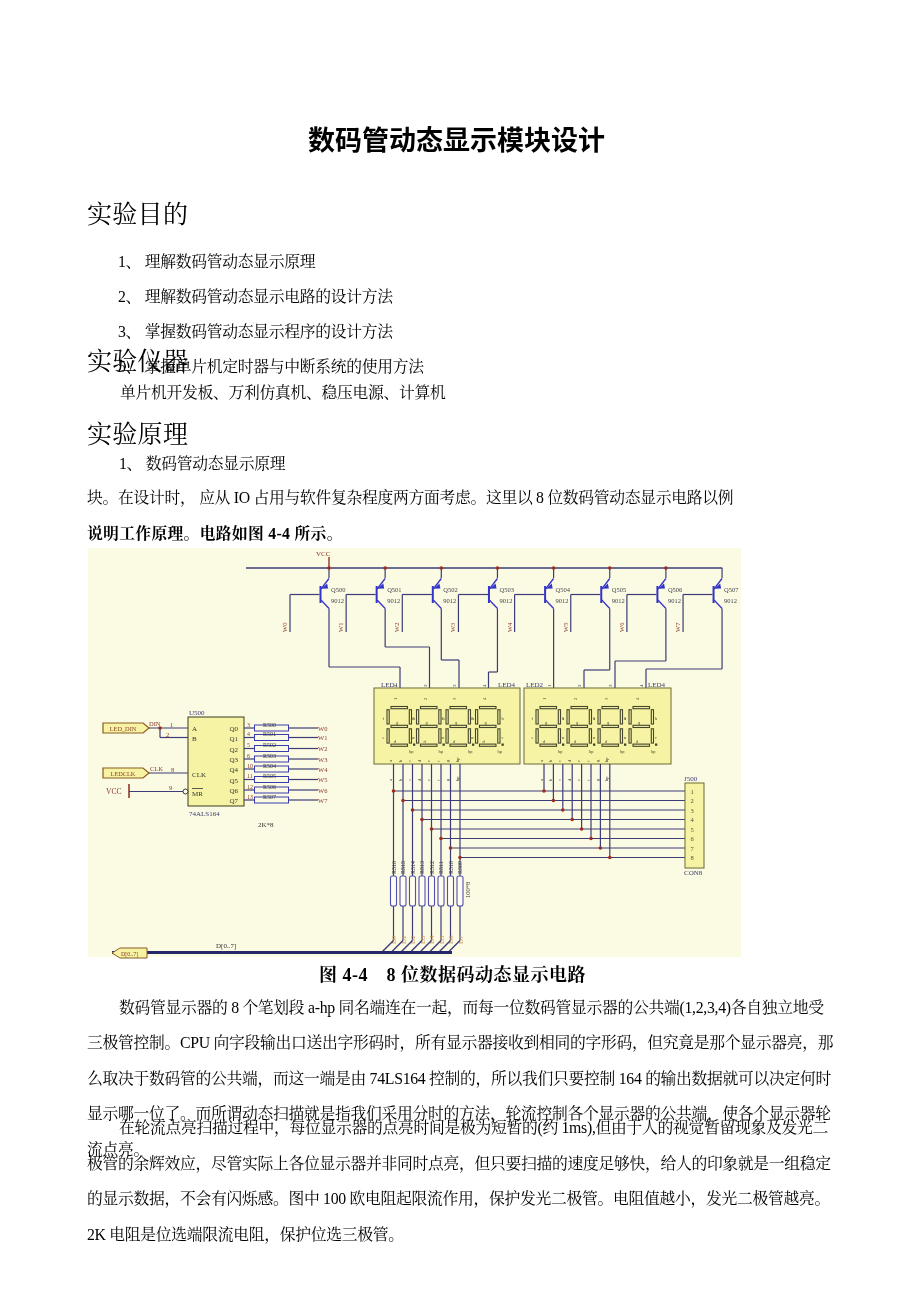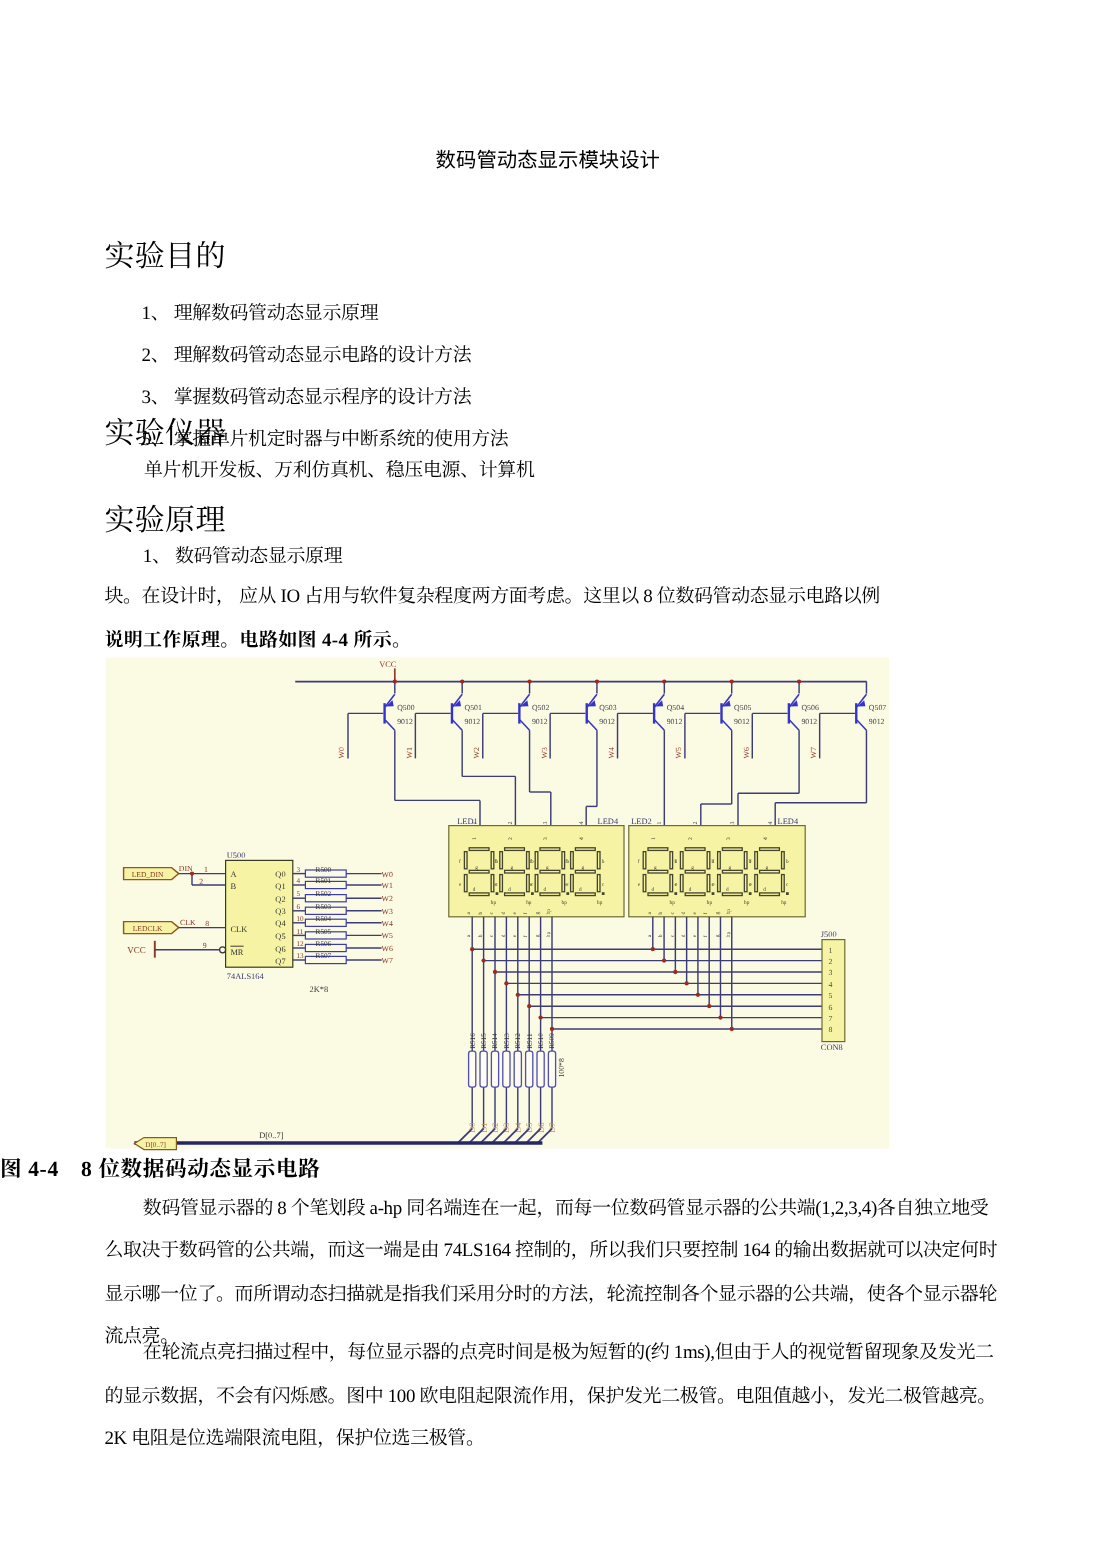--- a/index.html
+++ b/index.html
@@ -1,20 +1,20 @@
 <!DOCTYPE html>
 <html><head><meta charset="utf-8"><style>
 html,body{margin:0;padding:0;background:#fff;width:920px;height:1301px;overflow:hidden;}
 body{font-family:"Liberation Serif","Noto Serif CJK SC",serif;color:#000;}
 .abs{position:absolute;}
 .hd{font-size:25px;letter-spacing:0.3px;}
 .b16{font-size:15.8px;letter-spacing:-0.3px;line-height:23.1px;white-space:nowrap;}
 .b16 div{height:23.1px;margin-top:12px;}
 </style></head><body>
-<div class="abs" style="left:0;top:119px;width:913px;text-align:center;font-family:'Liberation Sans','Noto Sans CJK SC',sans-serif;font-weight:normal;font-size:17px;letter-spacing:0px;">数码管动态显示模块设计</div>
+<div class="abs" style="left:0;top:119px;width:913px;text-align:center;font-family:'Liberation Sans','Noto Sans CJK SC',sans-serif;font-weight:bold;font-size:27px;letter-spacing:0px;">数码管动态显示模块设计</div>
 <div class="abs hd" style="left:87px;top:194px;">实验目的</div>
 <div class="abs b16" style="left:118px;top:237.5px;">
 <div>1、 理解数码管动态显示原理</div>
 <div>2、 理解数码管动态显示电路的设计方法</div>
 <div>3、 掌握数码管动态显示程序的设计方法</div>
 <div>5、 掌握单片机定时器与中断系统的使用方法</div>
 </div>
 <div class="abs hd" style="left:87px;top:341px;">实验仪器</div>
 <div class="abs b16" style="left:120px;top:381px;">单片机开发板、万利仿真机、稳压电源、计算机</div>
 <div class="abs hd" style="left:87px;top:414px;">实验原理</div>
@@ -485,24 +485,26 @@
 <text x="166" y="737" font-size="6.5" fill="#8a3a28">2</text>
 <line x1="149" y1="773" x2="188" y2="773" stroke="#3c3c78" stroke-width="1.2"></line>
 <text x="150" y="771" font-size="6.5" fill="#8a3a28">CLK</text>
 <text x="171" y="772" font-size="6.5" fill="#8a3a28">8</text>
 <text x="106" y="794" font-size="7.5" fill="#8a3a28">VCC</text>
 <line x1="129" y1="784" x2="129" y2="798" stroke="#8a3a28" stroke-width="1.6"></line>
 <line x1="129" y1="791.5" x2="183" y2="791.5" stroke="#3c3c78" stroke-width="1.2"></line>
 <circle cx="185.5" cy="791.5" r="2.5" fill="#fbfae3" stroke="#333" stroke-width="1"></circle>
 <text x="169" y="790" font-size="6.5" fill="#8a3a28">9</text>
 </svg>
-<div class="abs" style="left:0;top:960px;width:905px;font-size:18px;letter-spacing:0.5px;font-weight:bold;white-space:nowrap;">图 4-4　8 位数据码动态显示电路</div>
+<div class="abs" style="left:0;top:960px;width:905px;text-align:center;font-size:18px;letter-spacing:0.5px;font-weight:bold;white-space:nowrap;">图 4-4　8 位数据码动态显示电路</div>
 <div class="abs b16" style="left:87px;top:983.5px;line-height:23.5px;width:830px;">
 <div style="height:23.5px;"><span style="margin-left:32px;"></span>数码管显示器的 8 个笔划段 a-hp 同名端连在一起，而每一位数码管显示器的公共端(1,2,3,4)各自独立地受</div>
+<div style="height:23.5px;">三极管控制。CPU 向字段输出口送出字形码时，所有显示器接收到相同的字形码，但究竟是那个显示器亮，那</div>
 <div style="height:23.5px;">么取决于数码管的公共端，而这一端是由 74LS164 控制的，所以我们只要控制 164 的输出数据就可以决定何时</div>
 <div style="height:23.5px;">显示哪一位了。而所谓动态扫描就是指我们采用分时的方法，轮流控制各个显示器的公共端，使各个显示器轮</div>
 <div style="height:23.5px;">流点亮。</div>
 </div>
 <div class="abs b16" style="left:87px;top:1104px;line-height:23.5px;width:830px;">
 <div style="height:23.5px;"><span style="margin-left:32px;"></span>在轮流点亮扫描过程中，每位显示器的点亮时间是极为短暂的(约 1ms),但由于人的视觉暂留现象及发光二</div>
+<div style="height:23.5px;">极管的余辉效应，尽管实际上各位显示器并非同时点亮，但只要扫描的速度足够快，给人的印象就是一组稳定</div>
 <div style="height:23.5px;">的显示数据，不会有闪烁感。图中 100 欧电阻起限流作用，保护发光二极管。电阻值越小，发光二极管越亮。</div>
 <div style="height:23.5px;">2K 电阻是位选端限流电阻，保护位选三极管。</div>
 </div>
 
 </body></html>

